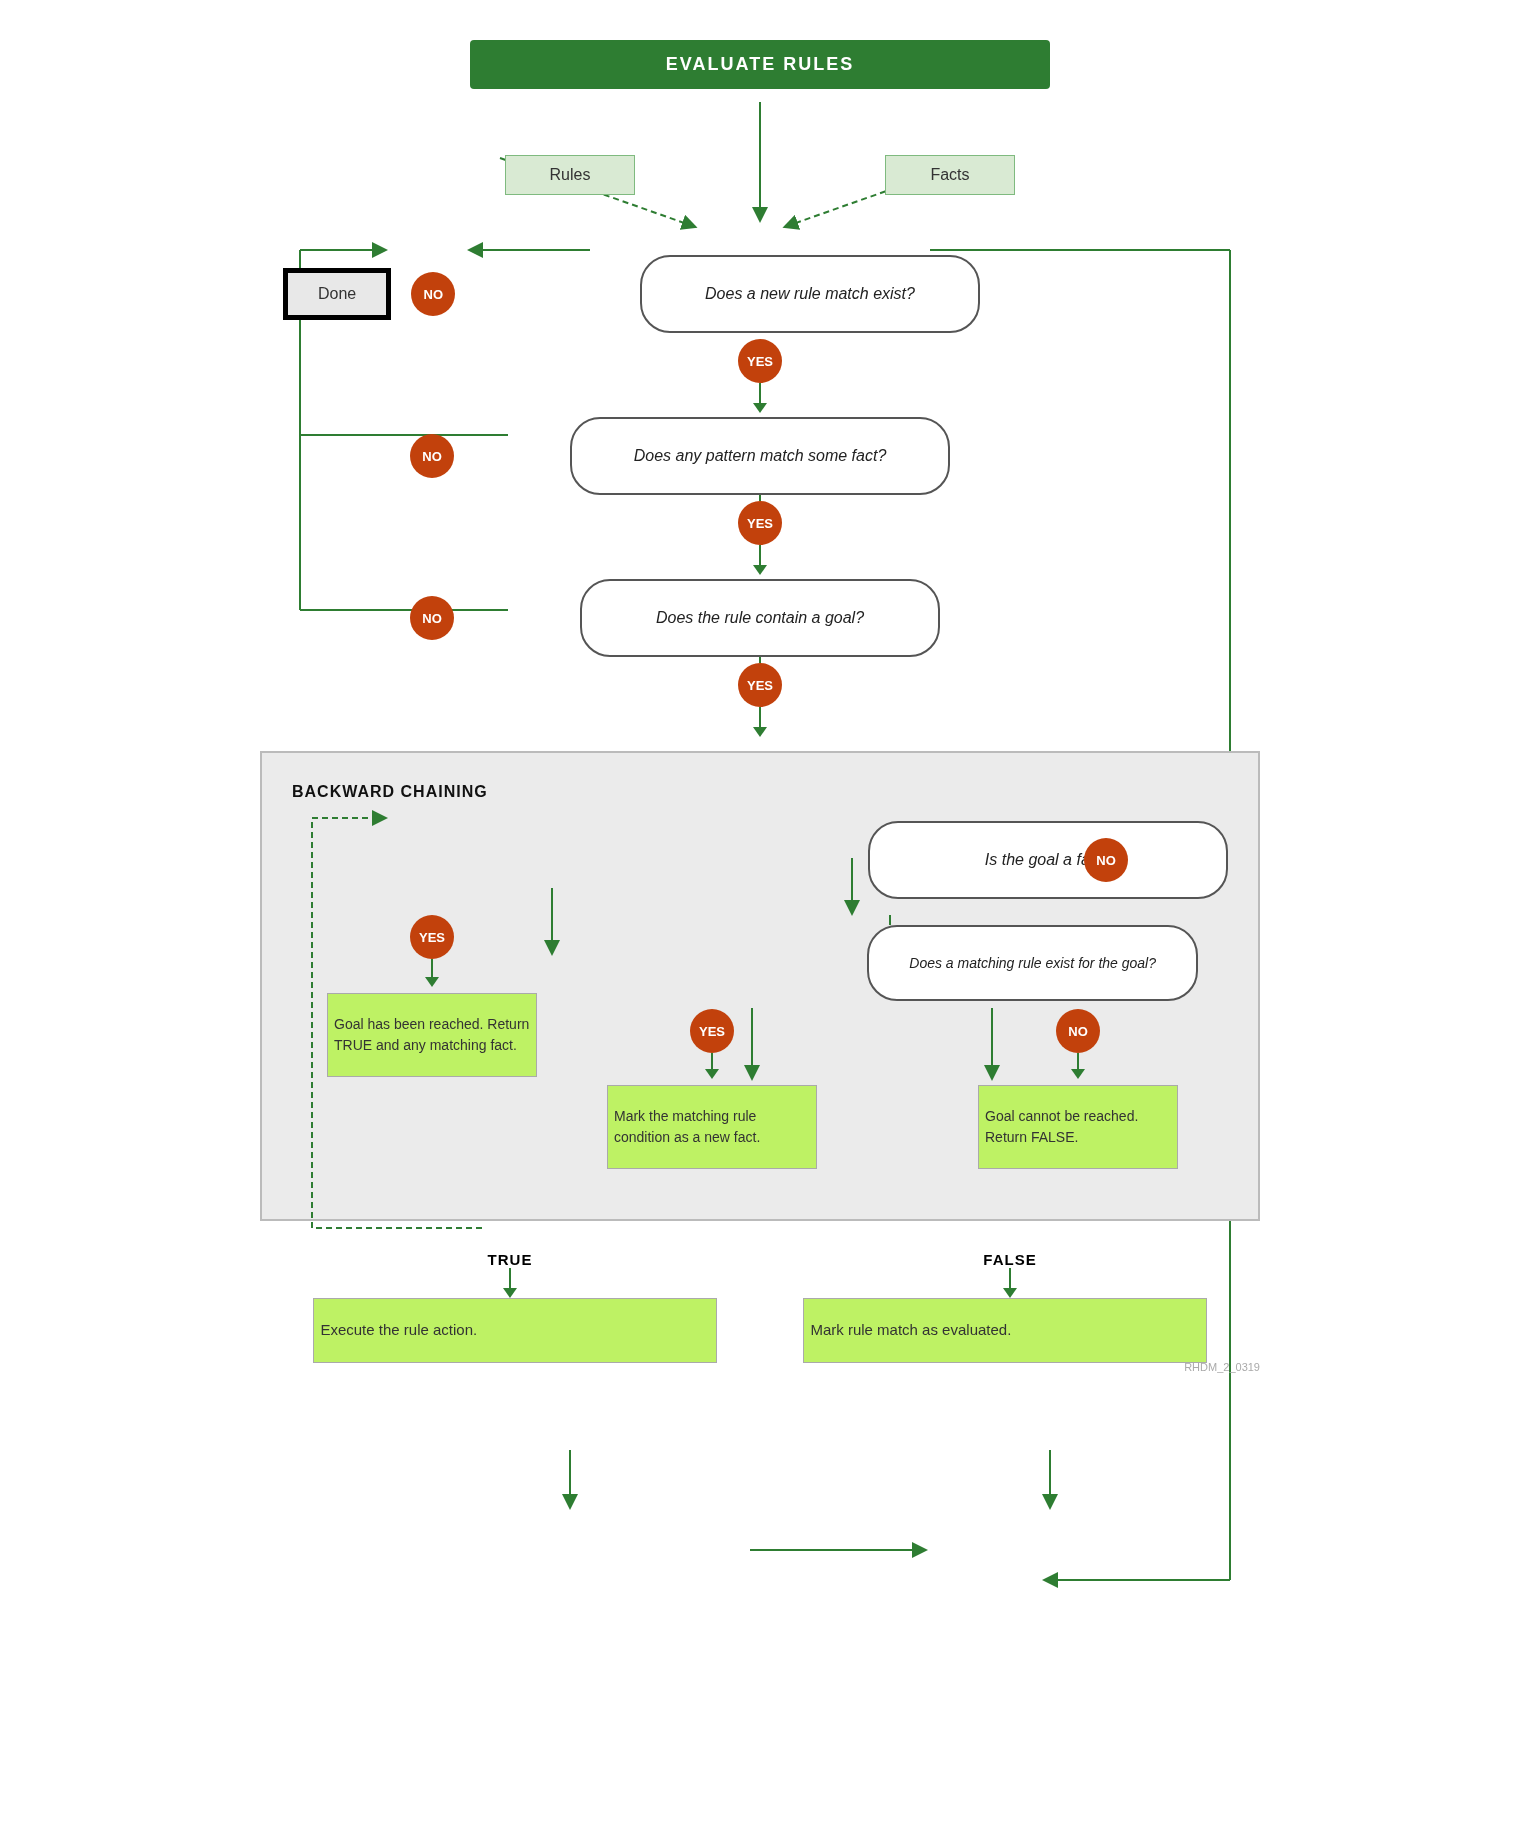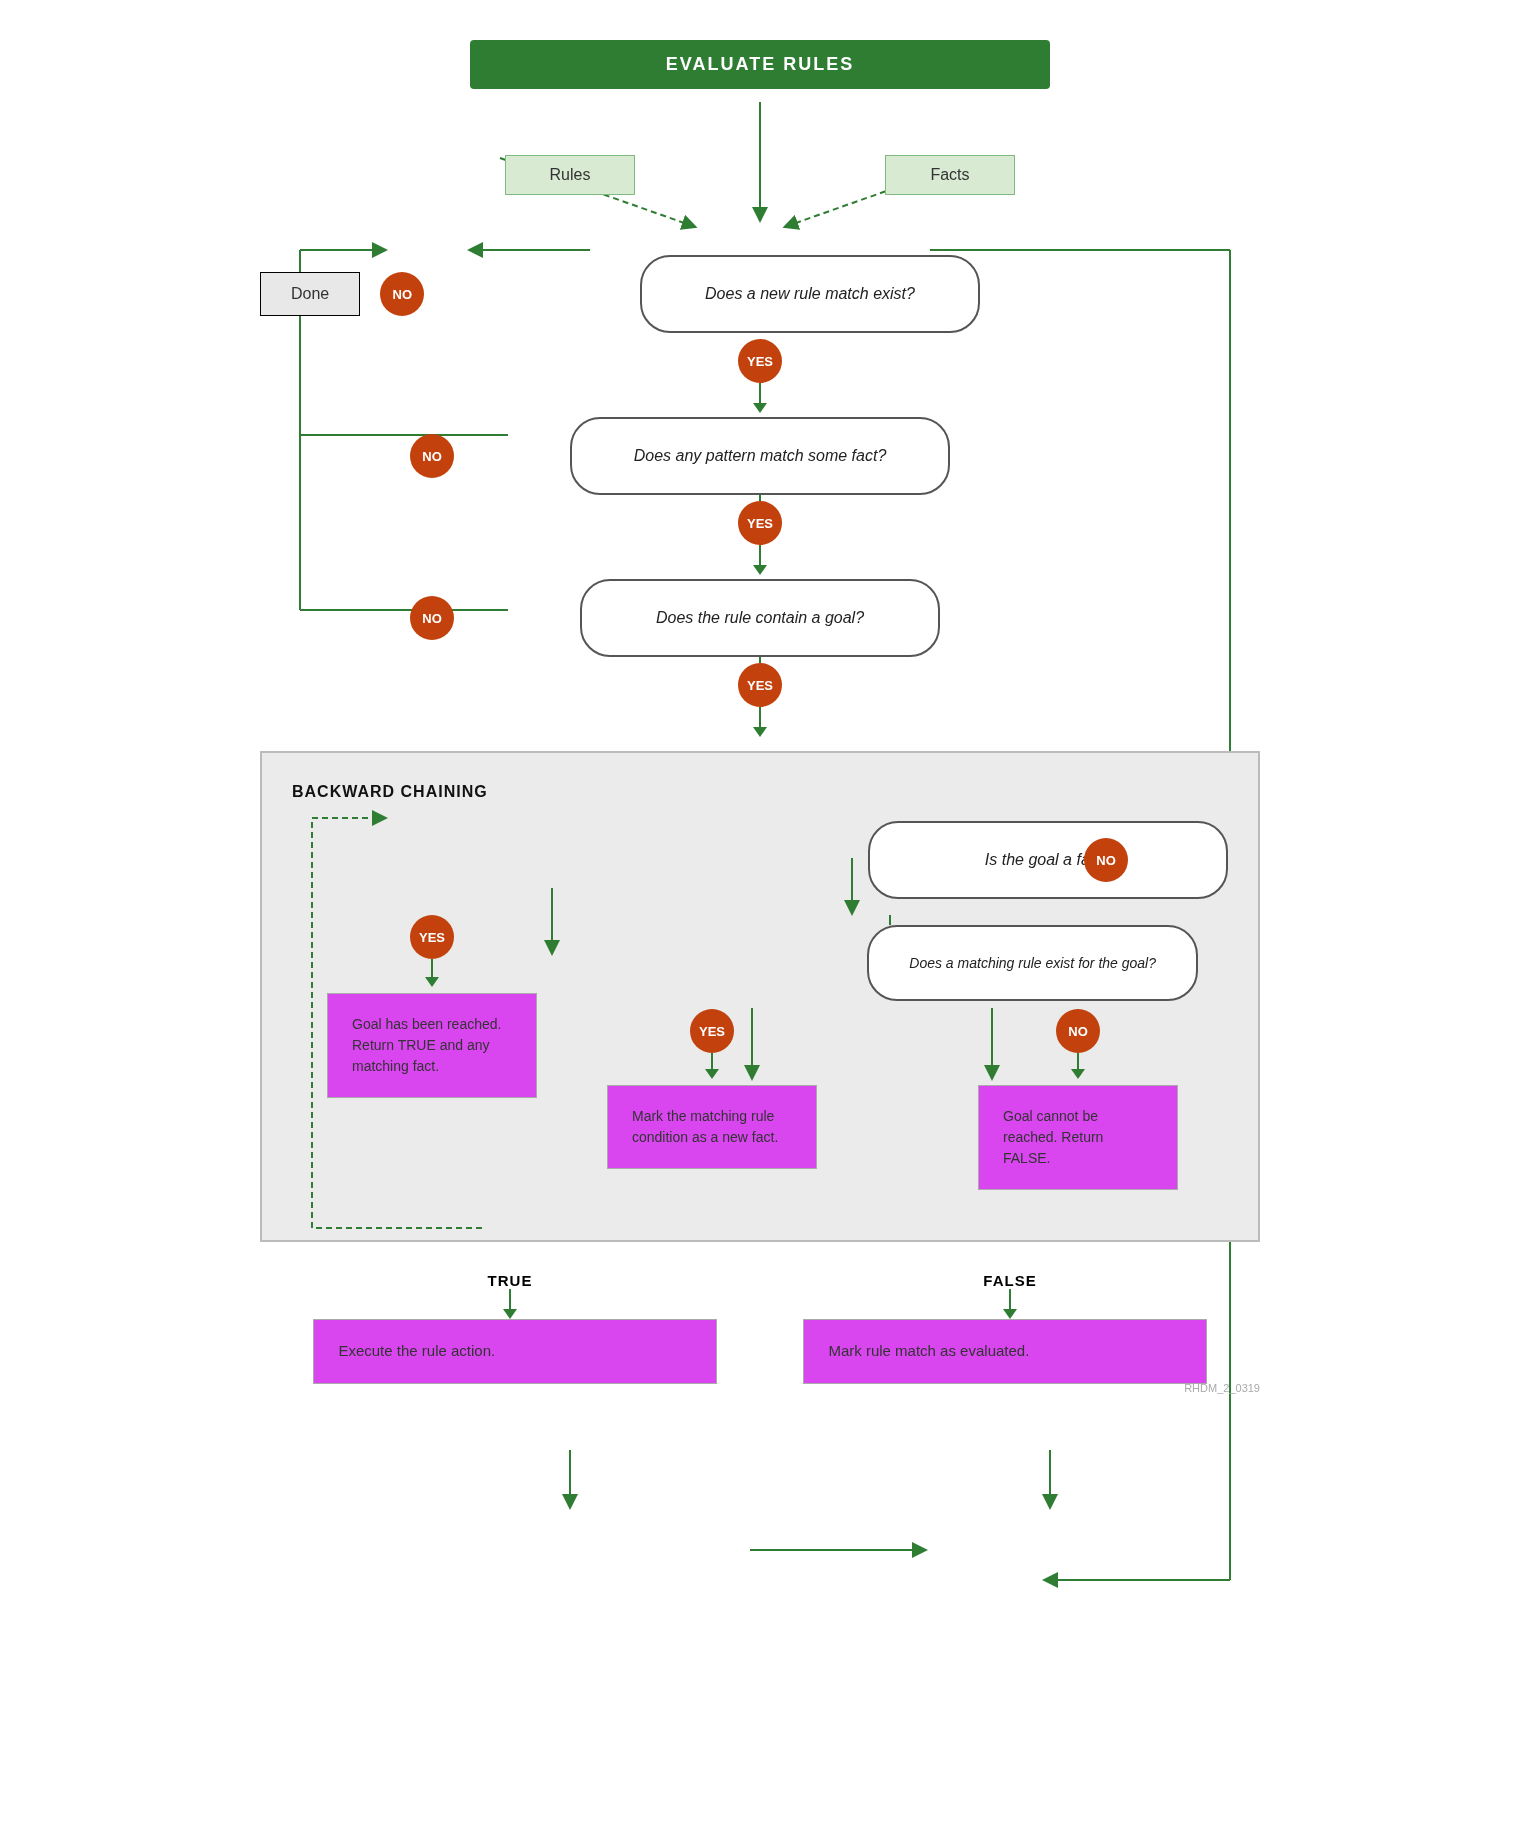--- a/index.html
+++ b/index.html
@@ -103,32 +103,33 @@
       align-items: center;
       justify-content: center;
       width: 100%;
       gap: 10px;
       position: relative;
     }
 
     
     .done-box {
       background: #e8e8e8;
-      border: 1px solid #000000;
+      border: 5px solid #000000;
       padding: 12px 30px;
       font-size: 16px;
       color: #333;
       text-align: center;
+      margin-left: 23px;
     }
 
     
     .action-box {
-      background: #d946ef;
+      background: #bef264;
       border: 1px solid #aaa;
-      padding: 20px 24px;
+      padding: 20px 6px;
       font-size: 15px;
       color: #333;
       min-width: 200px;
       line-height: 1.5;
     }
 
     
     .bc-container {
       border: 2px solid #bbb;
       background: #ebebeb;

